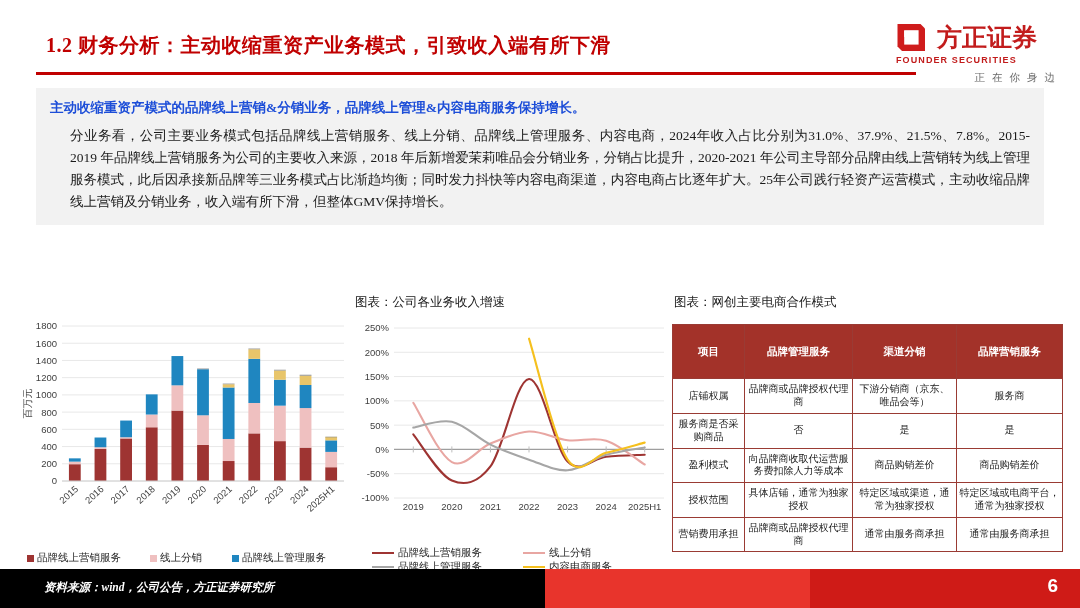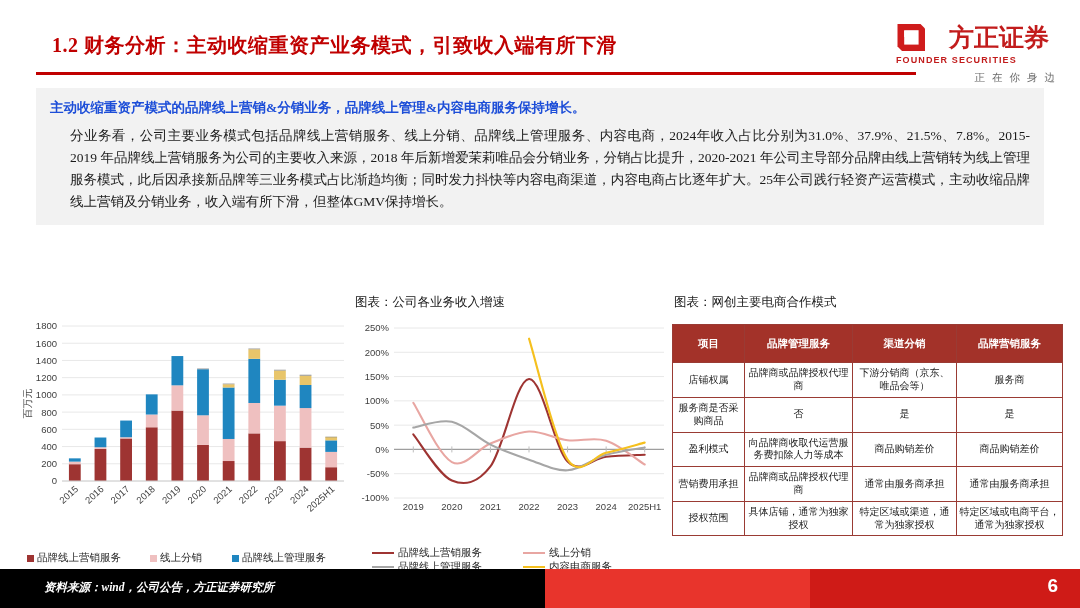--- a/index.html
+++ b/index.html
@@ -7,31 +7,31 @@
     width: 1080px; height: 608px;
     background: #ffffff;
     font-family: "Liberation Serif", "DejaVu Serif", serif;
     overflow: hidden;
   }
   .slide { position: relative; width: 1080px; height: 608px; background: #fff; }
 
   
   .header { position: absolute; left: 0; top: 0; width: 1080px; height: 84px; }
   .title-text {
-    position: absolute; left: 52px; top: 32px;
+    position: absolute; left: 46px; top: 32px;
     font-size: 20px; font-weight: bold; color: #c00000;
     letter-spacing: .5px; white-space: nowrap;
     font-family: "Liberation Serif", "DejaVu Serif", serif;
   }
   .title-rule {
     position: absolute; left: 36px; top: 72px; width: 880px; height: 3px;
     background: #c00000;
   }
   .logo-wrap { position: absolute; right: 16px; top: 22px; width: 168px; height: 58px; }
-  .logo-row { display: flex; align-items: center; gap: 22px; }
+  .logo-row { display: flex; align-items: center; gap: 10px; }
   .logo-mark { width: 31px; height: 31px; position: relative; flex: 0 0 auto; }
   .logo-cn {
     font-size: 25px; font-weight: bold; color: #c21c1c; line-height: 1;
     letter-spacing: 0px; font-family: "Liberation Sans", sans-serif;
   }
   .logo-en {
     text-align: left; font-size: 9px; font-weight: bold; color: #c21c1c;
     letter-spacing: 1.1px; margin-top: 2px; font-family: "Liberation Sans", sans-serif;
   }
   .logo-slogan {
@@ -75,21 +75,21 @@
   .lsw { width: 22px; height: 2.6px; display: inline-block; margin-right: 4px; }
 
   
   .tbl { position: absolute; left: 672px; top: 324px; width: 390px;
          border-collapse: collapse; table-layout: fixed; }
   .tbl th, .tbl td {
     border: 1px solid #9a3b34; text-align: center; vertical-align: middle;
     font-size: 10px; line-height: 1.28; color: #1a1a1a; padding: 4px 2px;
     font-family: "Liberation Serif", "DejaVu Serif", serif;
   }
-  .tbl th { background: #a33229; color: #ffffff; font-weight: bold; font-size: 10.5px; padding: 12px 2px; }
+  .tbl th { background: #a33229; color: #ffffff; font-weight: bold; font-size: 10.5px; padding: 20px 2px; }
   .tbl col.c0 { width: 72px; }
   .tbl col.c1 { width: 108px; }
   .tbl col.c2 { width: 104px; }
   .tbl col.c3 { width: 106px; }
 
   
   .footer {
     position: absolute; left: 0; bottom: 0; width: 1080px; height: 39px;
     background: #000000;
   }
@@ -318,30 +318,30 @@
           <td>是</td>
           <td>是</td>
         </tr>
         <tr>
           <td>盈利模式</td>
           <td>向品牌商收取代运营服务费扣除人力等成本</td>
           <td>商品购销差价</td>
           <td>商品购销差价</td>
         </tr>
         <tr>
+          <td>授权范围</td>
+          <td>具体店铺，通常为独家授权</td>
+          <td>特定区域或渠道，通常为独家授权</td>
+          <td>特定区域或电商平台，通常为独家授权</td>
+        </tr>
+        <tr>
           <td>营销费用承担</td>
           <td>品牌商或品牌授权代理商</td>
           <td>通常由服务商承担</td>
           <td>通常由服务商承担</td>
-        </tr>
-        <tr>
-          <td>授权范围</td>
-          <td>具体店铺，通常为独家授权</td>
-          <td>特定区域或渠道，通常为独家授权</td>
-          <td>特定区域或电商平台，通常为独家授权</td>
         </tr>
       </tbody>
   </table>
 
   <div class="footer">
     <div class="footer-stripe-a"></div>
     <div class="footer-stripe-b"></div>
     <div class="source">资料来源：wind，公司公告，方正证券研究所</div>
     <div class="pageno">6</div>
   </div>

